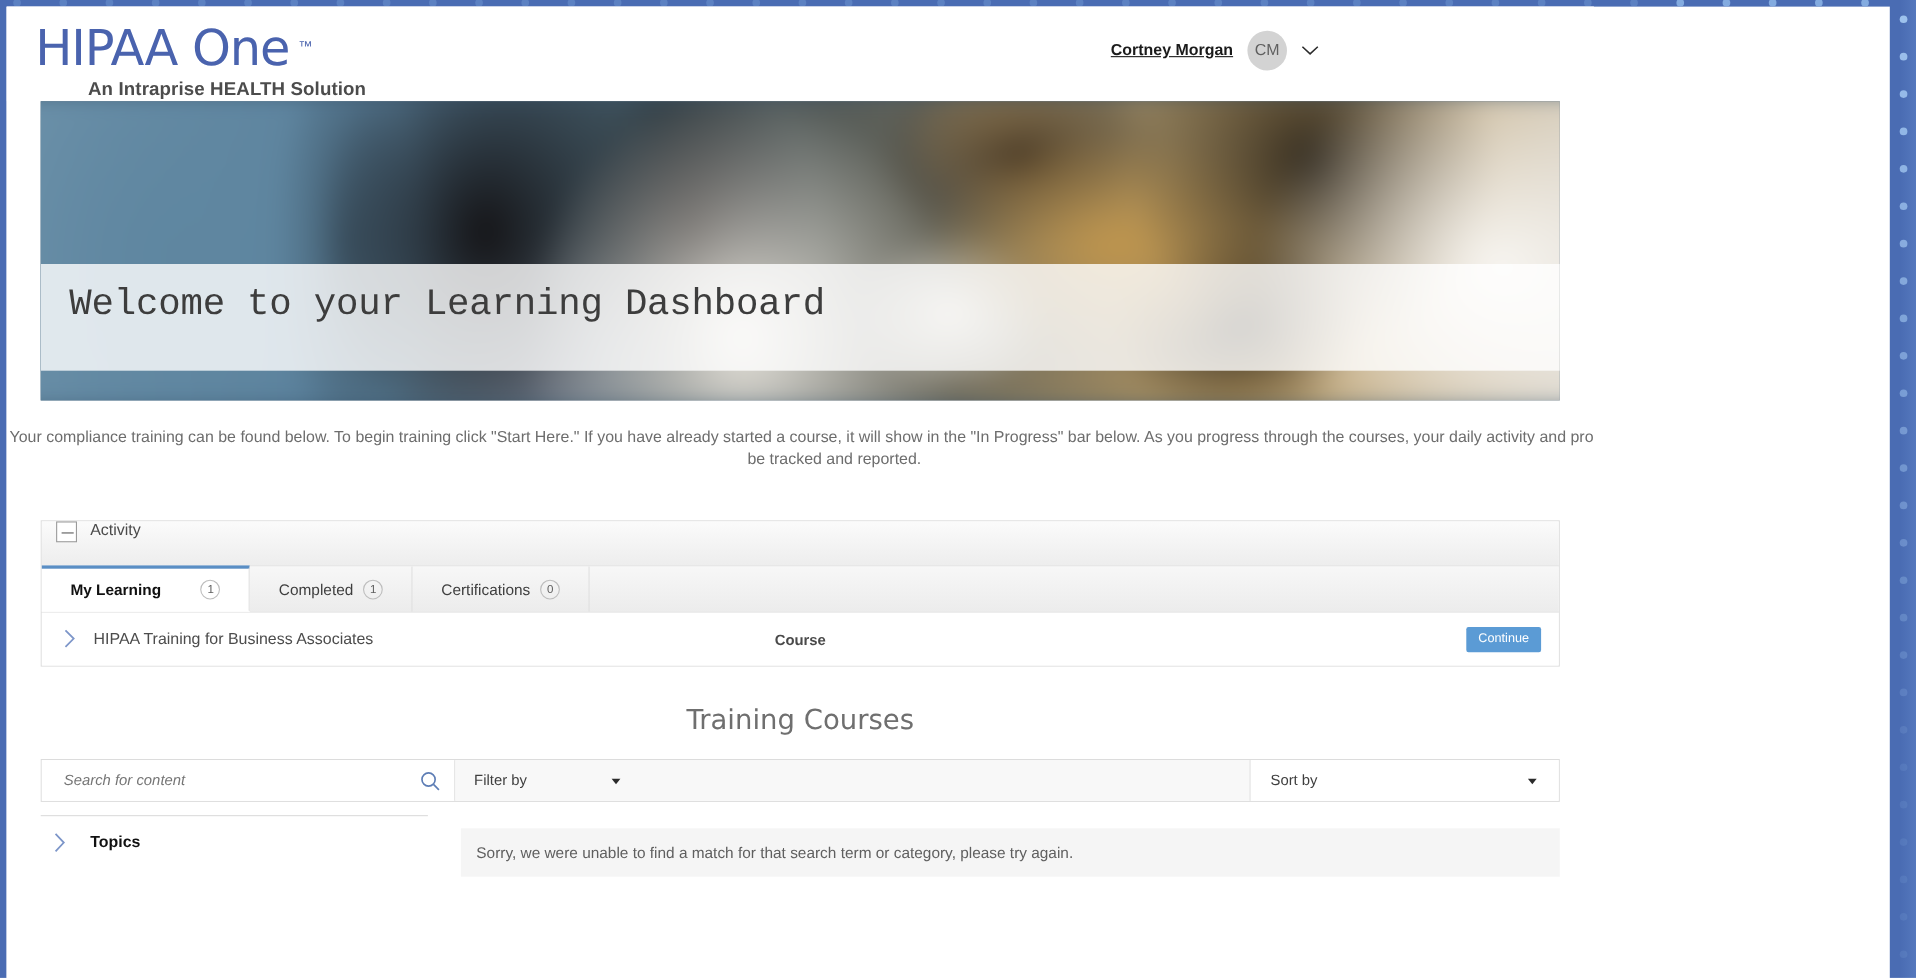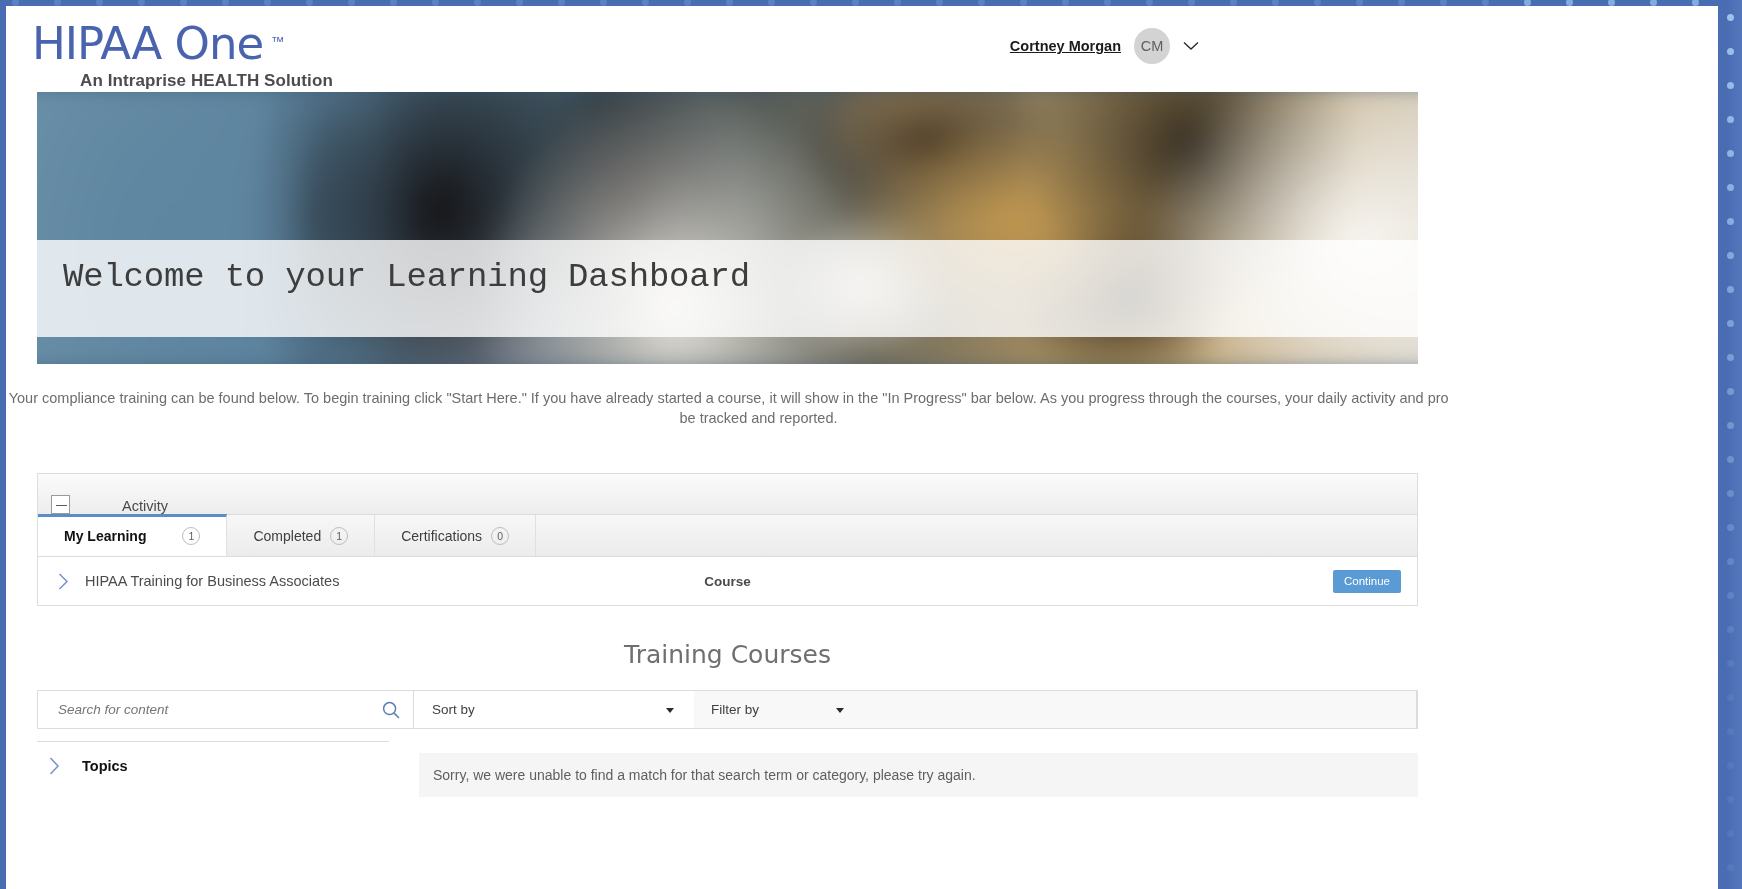--- a/index.html
+++ b/index.html
@@ -160,23 +160,22 @@
   
   #activity {
     margin: 45px 31px 0;
     border: 1px solid #dddddd;
     background: #ffffff;
   }
   #activity-head {
     height: 41px;
     background: linear-gradient(180deg,#fbfbfb 0%,#ededed 100%);
     border-bottom: 1px solid #dcdcdc;
-    display: flex; align-items: flex-end;
+    display: flex; align-items: flex-start;
     padding-left: 13px;
-    gap: 40px;
   }
   #collapse-box {
     width: 19px; height: 19px;
     border: 1px solid #9a9a9a;
     background: #ffffff;
     position: relative;
     margin-right: 12px;
   }
   #collapse-box::after {
     content: "";
@@ -493,28 +492,28 @@
       <div id="search-cell">
         <input id="search-input" type="text" placeholder="Search for content" style="">
         <span id="search-icon">
           <svg width="18" height="18" viewBox="0 0 18 18" aria-hidden="true">
             <circle cx="7.6" cy="7.6" r="6" fill="none" stroke="#5d7db5" stroke-width="1.5"></circle>
             <line x1="12.1" y1="12.1" x2="17" y2="17" stroke="#5d7db5" stroke-width="1.5"></line>
           </svg>
         </span>
       </div>
 
+      <div id="filter-cell">
+        <span>Filter by</span>
+        <span id="filter-caret"></span>
+      </div>
+
       <div id="sort-cell">
         <span>Sort by</span>
         <span id="sort-caret"></span>
-      </div>
-
-      <div id="filter-cell">
-        <span>Filter by</span>
-        <span id="filter-caret"></span>
       </div>
     </div>
 
     <div id="bottom">
 
       <div id="topics-col">
         <div id="topics-rule"></div>
         <div id="topics-row">
           <span id="topics-chevron">
             <svg width="11" height="18" viewBox="0 0 11 18" aria-hidden="true">

